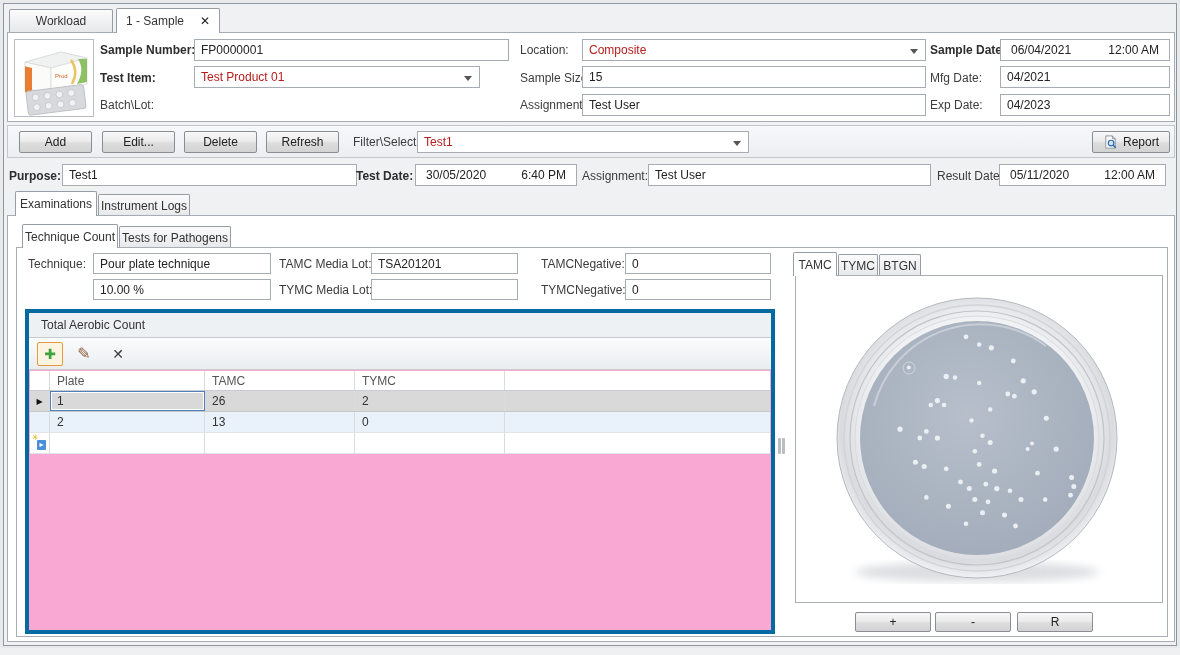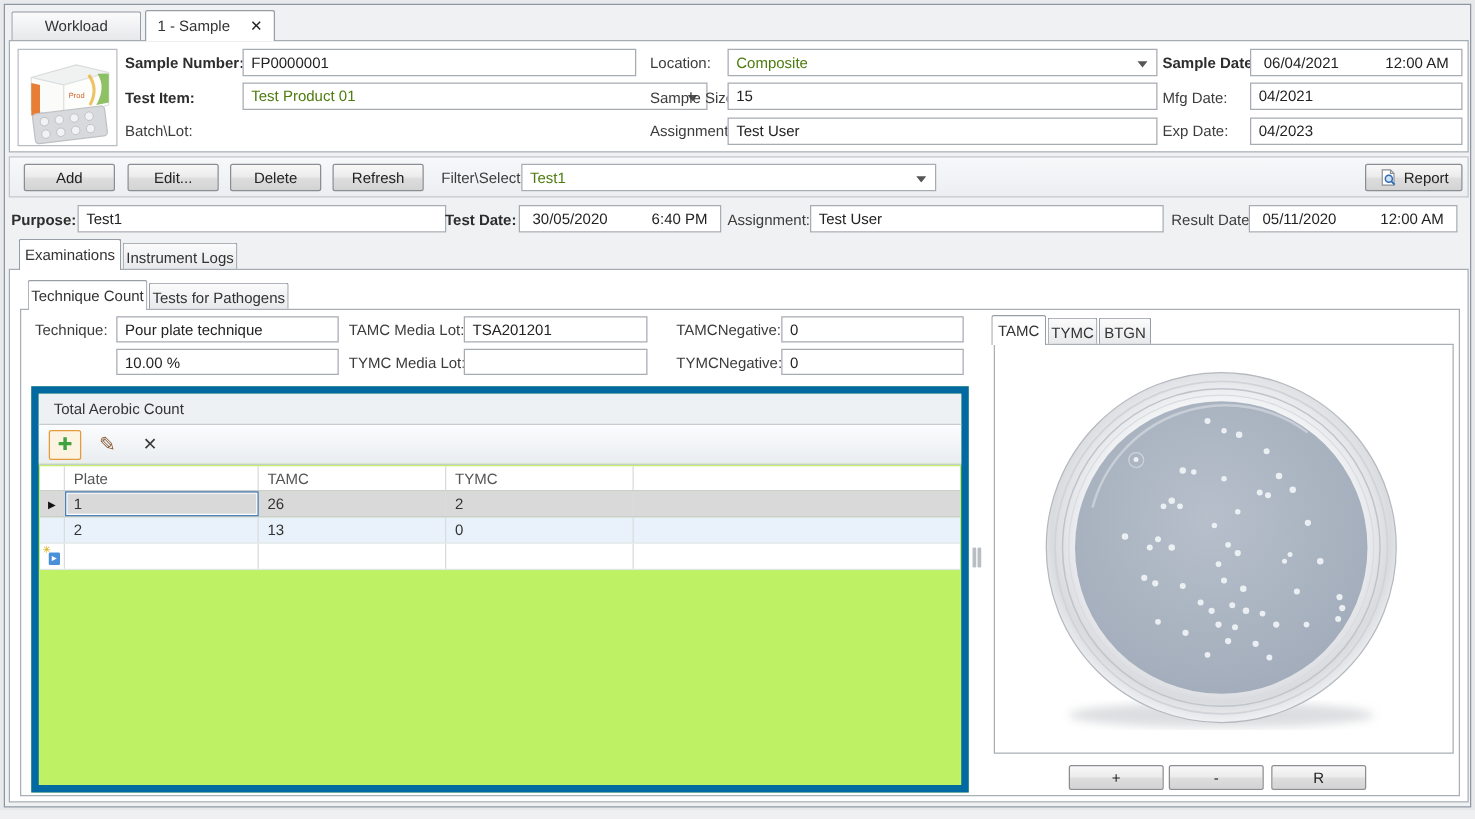--- a/index.html
+++ b/index.html
@@ -13,30 +13,30 @@
     background:linear-gradient(#fbfbfc,#e7e8ea);cursor:default;}
   .doc-tab.active{background:#fff;z-index:6;}
   .close-x{font-weight:bold;font-size:12px;color:#222;}
   
   .panel{position:absolute;background:#fff;border:1px solid #a6acb4;}
   .lbl{position:absolute;font-size:12px;color:#3c3c3c;white-space:nowrap;}
   .lbl.b{font-weight:bold;color:#2d2d2d;}
   .input{position:absolute;height:22px;border:1px solid #a7abb2;background:#fff;
     font-size:12px;color:#222;padding:2px 6px;font-family:inherit;}
   .combo{position:absolute;height:22px;border:1px solid #a7abb2;background:#fff;
-    display:flex;align-items:center;padding:0 6px;font-size:12px;color:#4d7c0f;}
+    display:flex;align-items:center;padding:0 6px;font-size:12px;color:#b91c1c;}
   .combo .arrow{position:absolute;right:7px;top:9px;width:0;height:0;
     border-left:4px solid transparent;border-right:4px solid transparent;border-top:5px solid #555;}
   .datefield{position:absolute;height:22px;border:1px solid #a7abb2;background:#fff;
     display:flex;align-items:center;justify-content:space-between;padding:0 10px;font-size:12px;color:#222;}
   .btn{position:absolute;height:22px;border:1px solid #8a8d92;border-radius:2px;
     background:linear-gradient(#f8f8f8,#ececec 45%,#dddddd 55%,#d3d3d3);
     font-size:12px;color:#222;display:flex;align-items:center;justify-content:center;cursor:default;}
   
-  .groupbox{position:absolute;border:6px solid #0369a1;background:#bef264;}
+  .groupbox{position:absolute;border:4px solid #0369a1;background:#f9a8d4;}
   .group-header{height:25px;background:#eef1f4;border-bottom:1px solid #c8ccd1;
     display:flex;align-items:center;padding-left:12px;font-size:12px;color:#333;}
   .group-toolbar{height:32px;background:linear-gradient(#fbfcfd,#e9edf0);
     border-bottom:1px solid #c8ccd1;display:flex;align-items:center;padding-left:8px;gap:8px;}
   .icon-btn{width:26px;height:24px;display:flex;align-items:center;justify-content:center;font-size:14px;}
   .icon-btn.hl{border:1px solid #e39b3c;border-radius:2px;background:#fdf3e1;}
   .grow{display:flex;height:21px;border-bottom:1px solid #e2e5e8;background:#fff;font-size:12px;color:#333;}
   .grow.hdr{height:20px;border-bottom:1px solid #c9ccd1;color:#555;}
   .grow.sel{background:#d9d9d9;border-bottom:1px solid #c6c9cc;}
   .grow.alt{background:#e9f2fa;}
@@ -88,21 +88,21 @@
               <circle cx="45" cy="65" r="3.4"></circle>
               <circle cx="57" cy="65" r="3.4"></circle>
           </g>
         </g>
       </svg>
     </div>
 
     <div class="lbl b" style="left:92px;top:10px;">Sample Number:</div>
     <input class="input" style="left: 186px; top: 6px; width: 315px;" value="FP0000001">
     <div class="lbl b" style="left:92px;top:38px;">Test Item:</div>
-    <div class="combo" style="left:186px;top:33px;width:372px;">
+    <div class="combo" style="left:186px;top:33px;width:286px;">
       <span>Test Product 01</span>
       <span class="arrow"></span>
     </div>
     <div class="lbl" style="left:92px;top:65px;">Batch\Lot:</div>
 
     <div class="lbl" style="left:512px;top:10px;">Location:</div>
     <div class="combo" style="left:574px;top:6px;width:344px;">
       <span>Composite</span>
       <span class="arrow"></span>
     </div>

